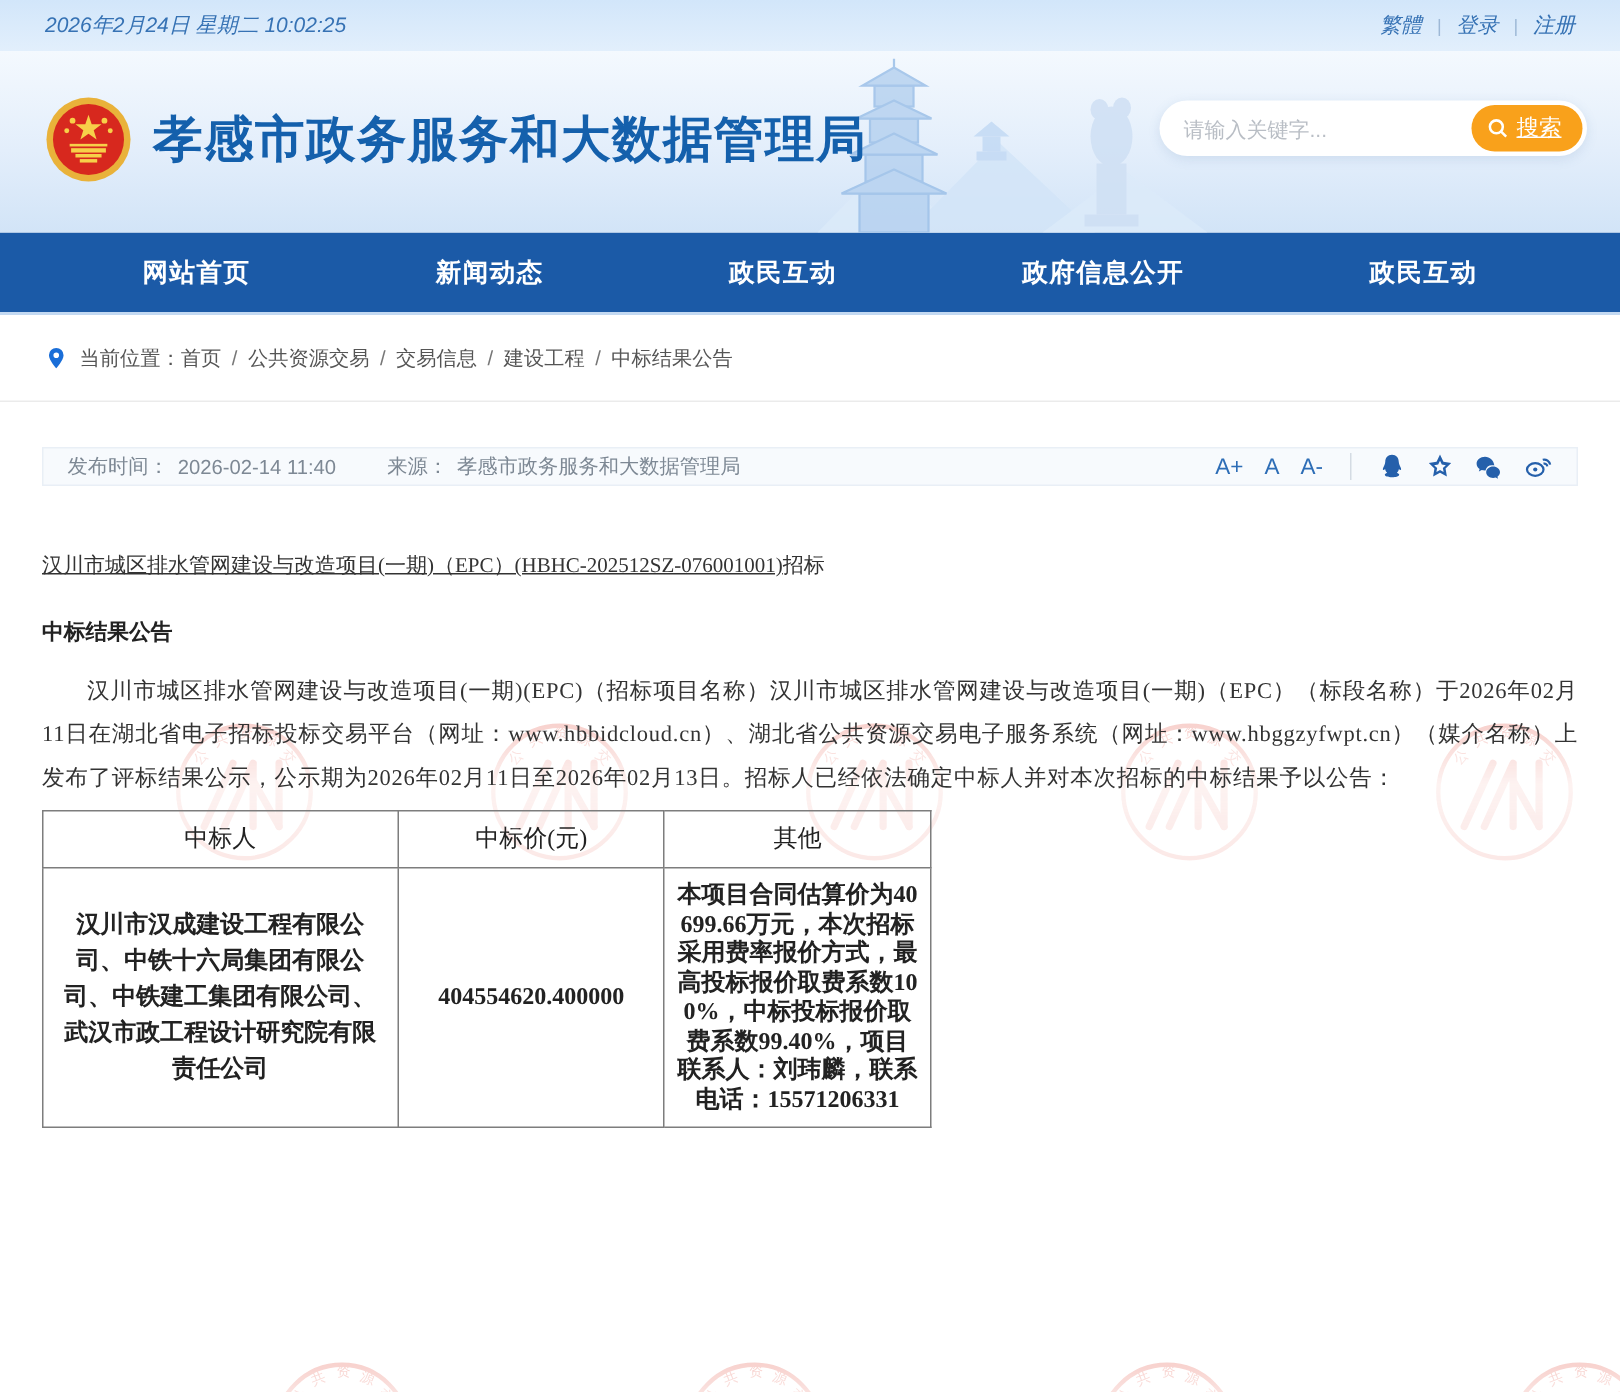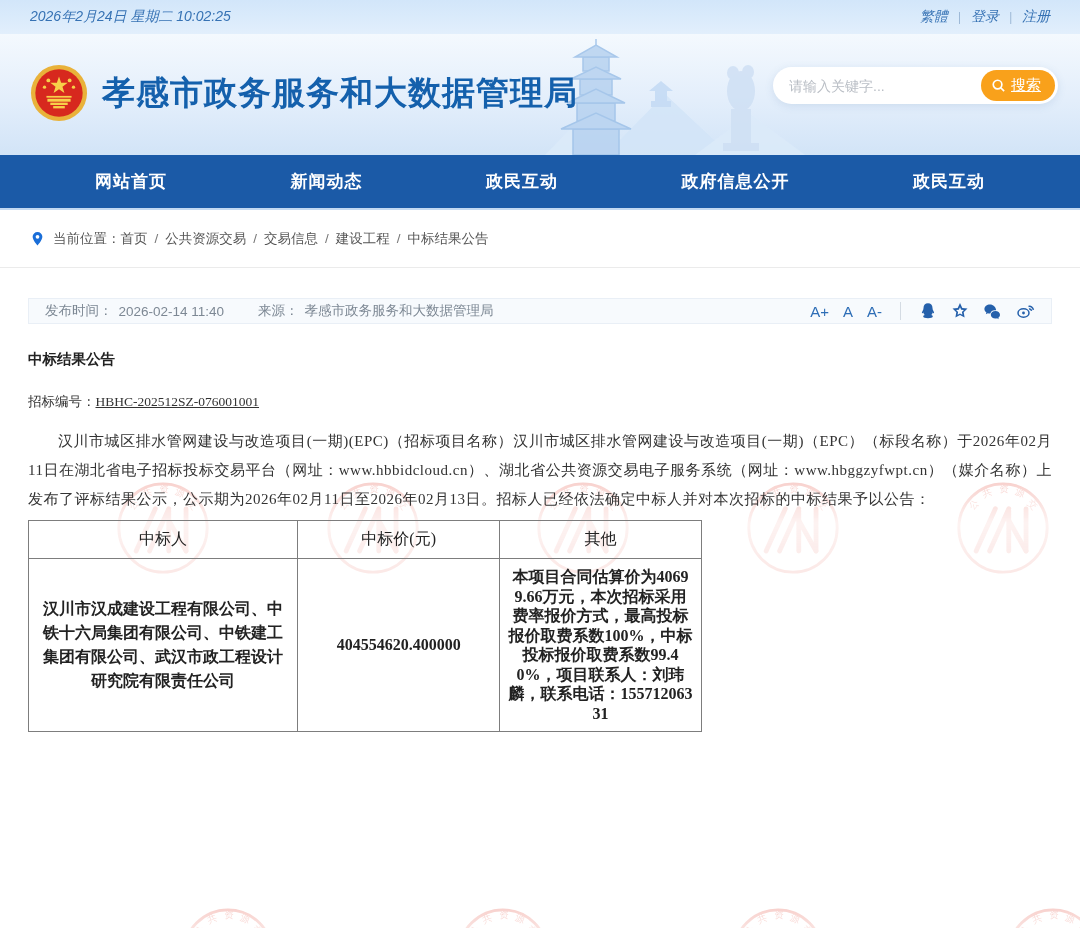--- a/index.html
+++ b/index.html
@@ -69,21 +69,21 @@
 
   .doc { font-family:"Liberation Serif","DejaVu Serif",serif; color:#333; }
   .intro-line { margin:44px 28px 0; font-size:14px; color:#333; }
   .intro-line a { color:#333; text-decoration:underline; cursor:pointer; }
   .subtitle { margin:26px 28px 0; font-size:14.5px; font-weight:bold; color:#222; }
   .bid-line { margin:24px 28px 0; font-size:13.5px; color:#333; }
   .bid-line a { color:#333; text-decoration:underline; cursor:pointer; }
   .para { margin:16px 28px 0; font-size:15px; line-height:29px; text-indent:2em;
     letter-spacing:.5px; color:#333; text-align:justify; }
 
-  table.result { margin:6px 0 0 28px; width:674px; border-collapse:collapse; table-layout:fixed;
+  table.result { margin:6px 0 0 28px; width:593px; border-collapse:collapse; table-layout:fixed;
     font-family:"Liberation Serif","DejaVu Serif",serif; color:#222; background:transparent; }
   table.result th, table.result td { border:1px solid #7d7d7d; text-align:center;font-weight:bold; }
   table.result th { height:38px; font-size:16px; font-weight:normal; }
   table.result td { font-size:16px; padding:8px 8px; word-break:break-all; }
   td.winner { font-size:17px; line-height:24px; }
   td.price { font-size:16px; }
   td.other { font-size:16px; line-height:19.5px; text-align:center; }
 </style>
 </head>
 <body>
@@ -387,26 +387,26 @@
         <svg width="19" height="18" viewBox="0 0 19 18" fill="none" stroke="#2560ab" stroke-width="1.5">
           <ellipse cx="7.5" cy="11" rx="5.5" ry="4.2"></ellipse>
           <circle cx="7.5" cy="11" r="1.4" fill="#2560ab" stroke="none"></circle>
           <path d="M12.5 4.5c2.4-.6 4.6 1 4.9 3.3M13 7.1c1.2-.3 2.4.5 2.5 1.8"></path>
         </svg>
       </span>
     </span>
   </div>
 
   <div class="doc">
+    <p class="intro-line zz">
+      <a>汉川市城区排水管网建设与改造项目(一期)（EPC）(HBHC-202512SZ-076001001)</a><span>招标</span>
+    </p>
 
     <p class="subtitle zz">中标结果公告</p>
 
-    <p class="bid-line zz">
-      <span>招标编号：</span><a>HBHC-202512SZ-076001001</a>
-    </p>
 
     <p class="para zz">汉川市城区排水管网建设与改造项目(一期)(EPC)（招标项目名称）汉川市城区排水管网建设与改造项目(一期)（EPC）（标段名称）于2026年02月11日在湖北省电子招标投标交易平台（网址：www.hbbidcloud.cn）、湖北省公共资源交易电子服务系统（网址：www.hbggzyfwpt.cn）（媒介名称）上发布了评标结果公示，公示期为2026年02月11日至2026年02月13日。招标人已经依法确定中标人并对本次招标的中标结果予以公告：</p>
 
     <table class="result zz">
       <colgroup>
           <col style="width:40%">
           <col style="width:30%">
           <col style="width:30%">
         </colgroup>
       <thead>

